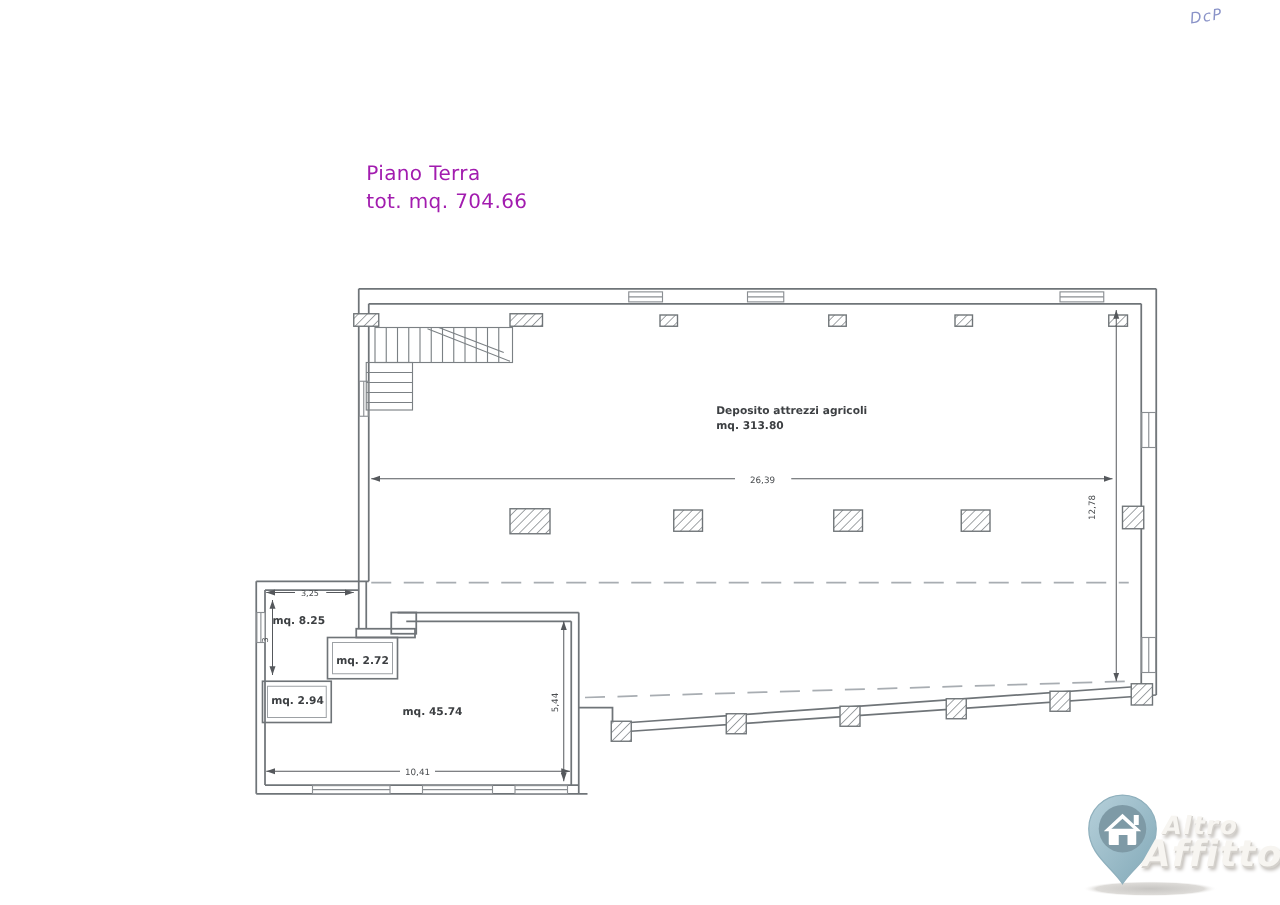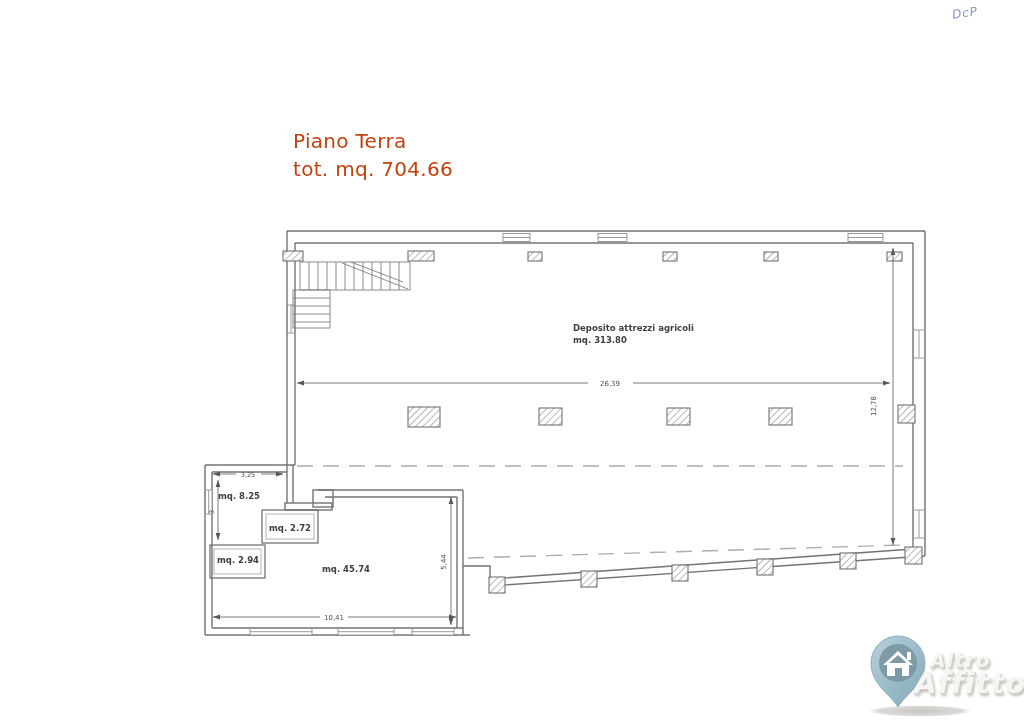--- a/index.html
+++ b/index.html
@@ -1,19 +1,19 @@
 <!DOCTYPE html>
 <html><head>
 <meta charset="utf-8">
 <style>
   html,body{margin:0;padding:0;background:#e9e9e9;}
   .page{position:relative;width:1024px;height:724px;background:#ffffff;overflow:hidden;
         font-family:"DejaVu Sans","Liberation Sans",sans-serif;}
   svg text{font-family:"DejaVu Sans","Liberation Sans",sans-serif;}
-  .title{position:absolute;left:293px;top:128px;color:#c2410c;font-size:20px;line-height:1.38;letter-spacing:.3px;}
+  .title{position:absolute;left:293px;top:128px;color:#a21caf;font-size:16px;line-height:1.38;letter-spacing:.3px;}
   .note{position:absolute;left:952px;top:6px;color:#8a93c8;font-size:12px;font-style:italic;
         transform:rotate(-8deg);letter-spacing:1px;}
   .logo{position:absolute;left:856px;top:630px;width:164px;height:90px;}
   .logo-text{position:absolute;font-style:italic;font-weight:800;color:#f7f5f1;
              text-shadow:1px 1px 0 #d4d1cc, 2px 3px 3px #c0bcb7;letter-spacing:1px;line-height:1;}
   .logo-line1{left:74px;top:20px;font-size:20px;}
   .logo-line2{left:58px;top:39px;font-size:29px;}
 </style>
 </head>
 <body>

